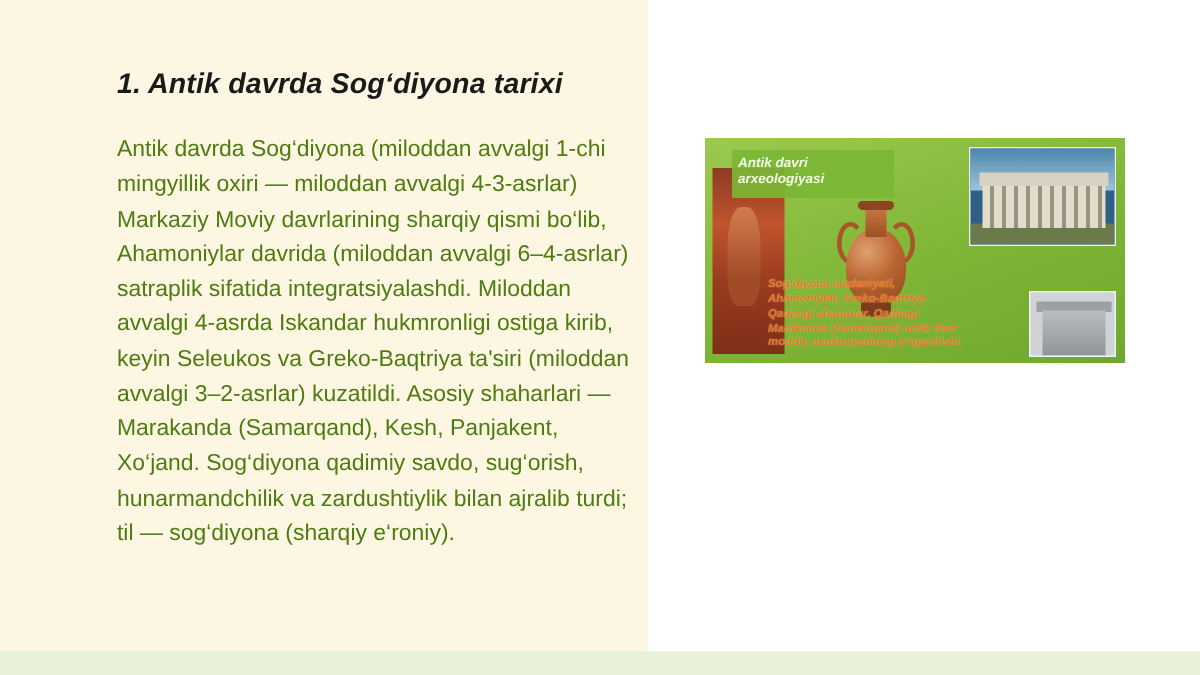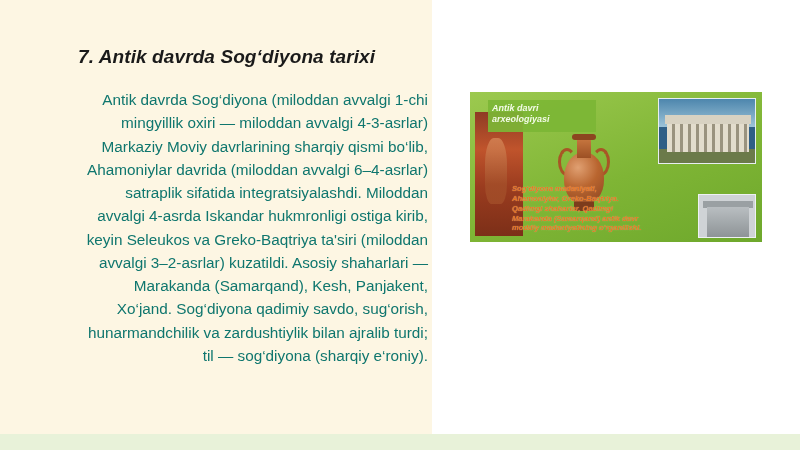--- a/index.html
+++ b/index.html
@@ -49,33 +49,31 @@
     color: #1a1a1a;
     letter-spacing: 0.1px;
   }
   .body-text {
     position: absolute;
     left: 78px;
     top: 88px;
     width: 350px;
     font-size: 15.3px;
     line-height: 1.52;
-    color: #0f766e;
-    text-align: right;
+    color: #4d7c0f;
   }
   
   .image-block {
     position: absolute;
     left: 470px;
     top: 92px;
     width: 280px;
     height: 150px;
     background: #8bbf3f;
     overflow: hidden;
-    padding-left: 12px;
   }
   .img-green-bg {
     position: absolute;
     inset: 0;
     background: linear-gradient(160deg, #9cc94f 0%, #7fb535 55%, #6ea82c 100%);
   }
   
   .img-left-photo {
     position: absolute;
     left: 5px;
@@ -235,21 +233,21 @@
   }
 </style>
 </head>
 <body>
 
 <div class="slide">
 
   <div class="left-panel"></div>
   <div class="bottom-strip"></div>
 
-  <div class="title">7. Antik davrda Sog‘diyona tarixi</div>
+  <div class="title">1. Antik davrda Sog‘diyona tarixi</div>
 
   <div class="body-text">Antik davrda Sog‘diyona (miloddan avvalgi 1-chi mingyillik oxiri — miloddan avvalgi 4-3-asrlar) Markaziy Moviy davrlarining sharqiy qismi bo‘lib, Ahamoniylar davrida (miloddan avvalgi 6–4-asrlar) satraplik sifatida integratsiyalashdi. Miloddan avvalgi 4-asrda Iskandar hukmronligi ostiga kirib, keyin Seleukos va Greko-Baqtriya ta'siri (miloddan avvalgi 3–2-asrlar) kuzatildi. Asosiy shaharlari — Marakanda (Samarqand), Kesh, Panjakent, Xo‘jand. Sog‘diyona qadimiy savdo, sug‘orish, hunarmandchilik va zardushtiylik bilan ajralib turdi; til — sog‘diyona (sharqiy e‘roniy).</div>
 
   <div class="image-block">
     <div class="img-green-bg"></div>
 
     <div class="img-left-photo"></div>
 
     <div class="img-label">Antik davri arxeologiyasi</div>
 

